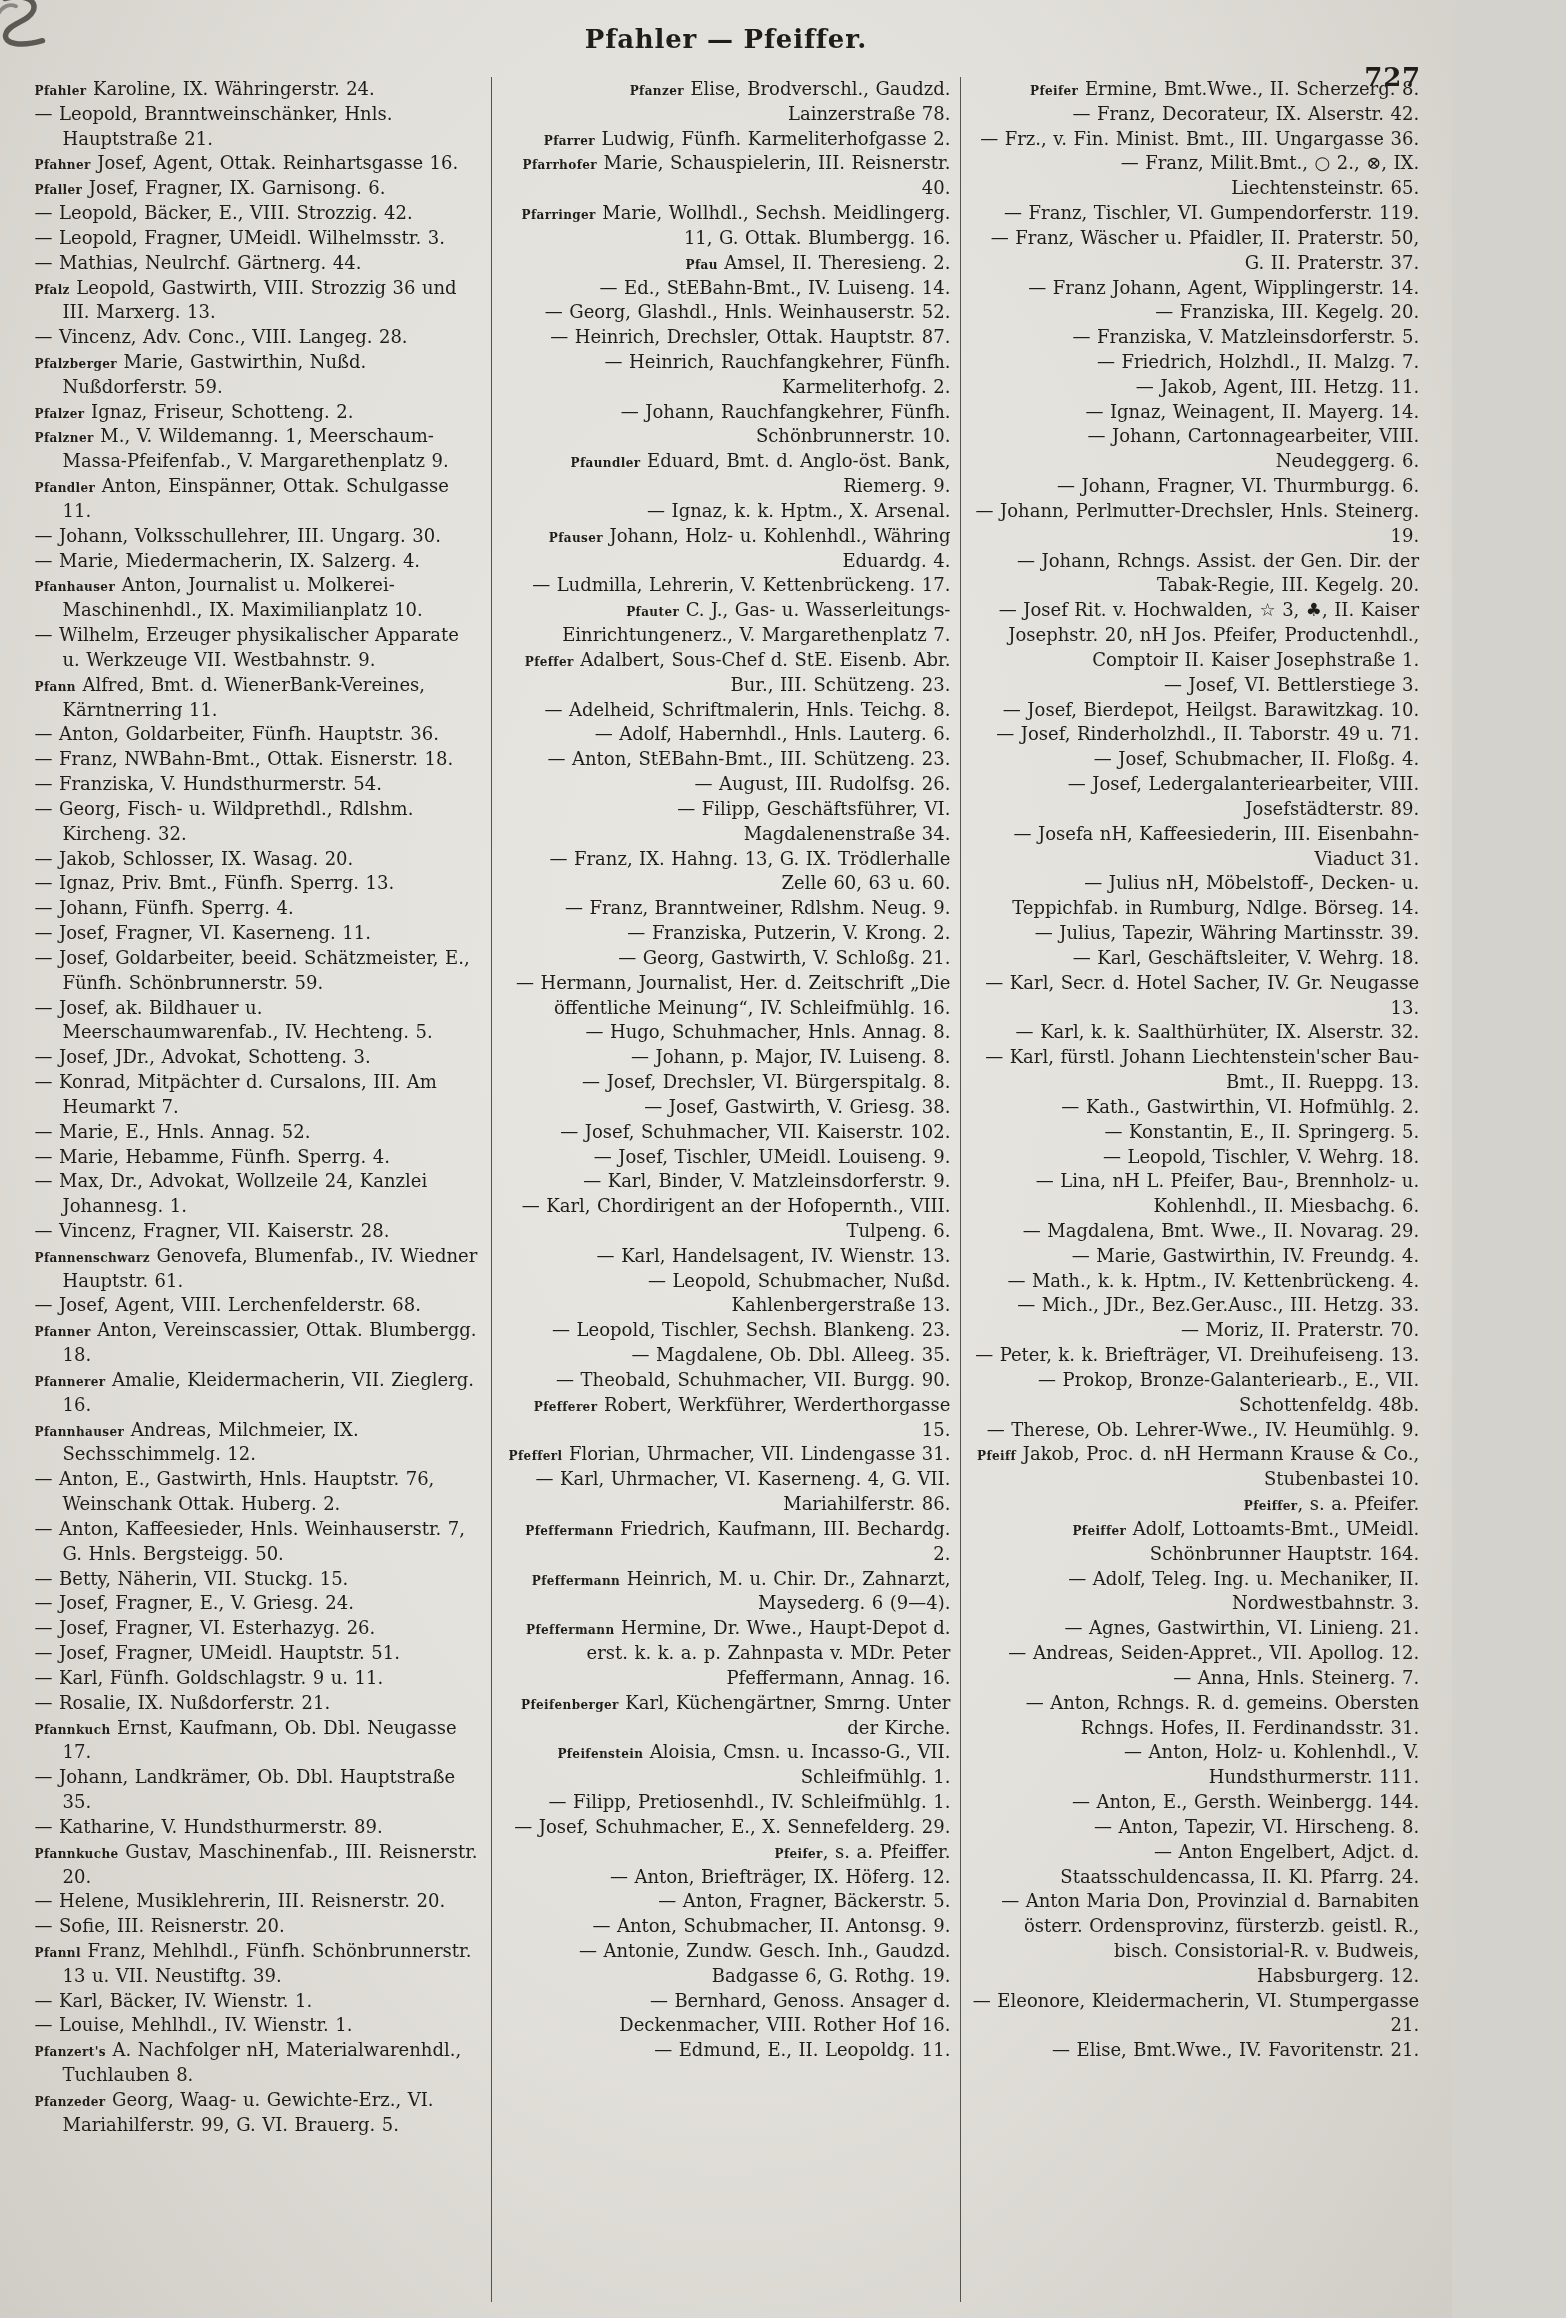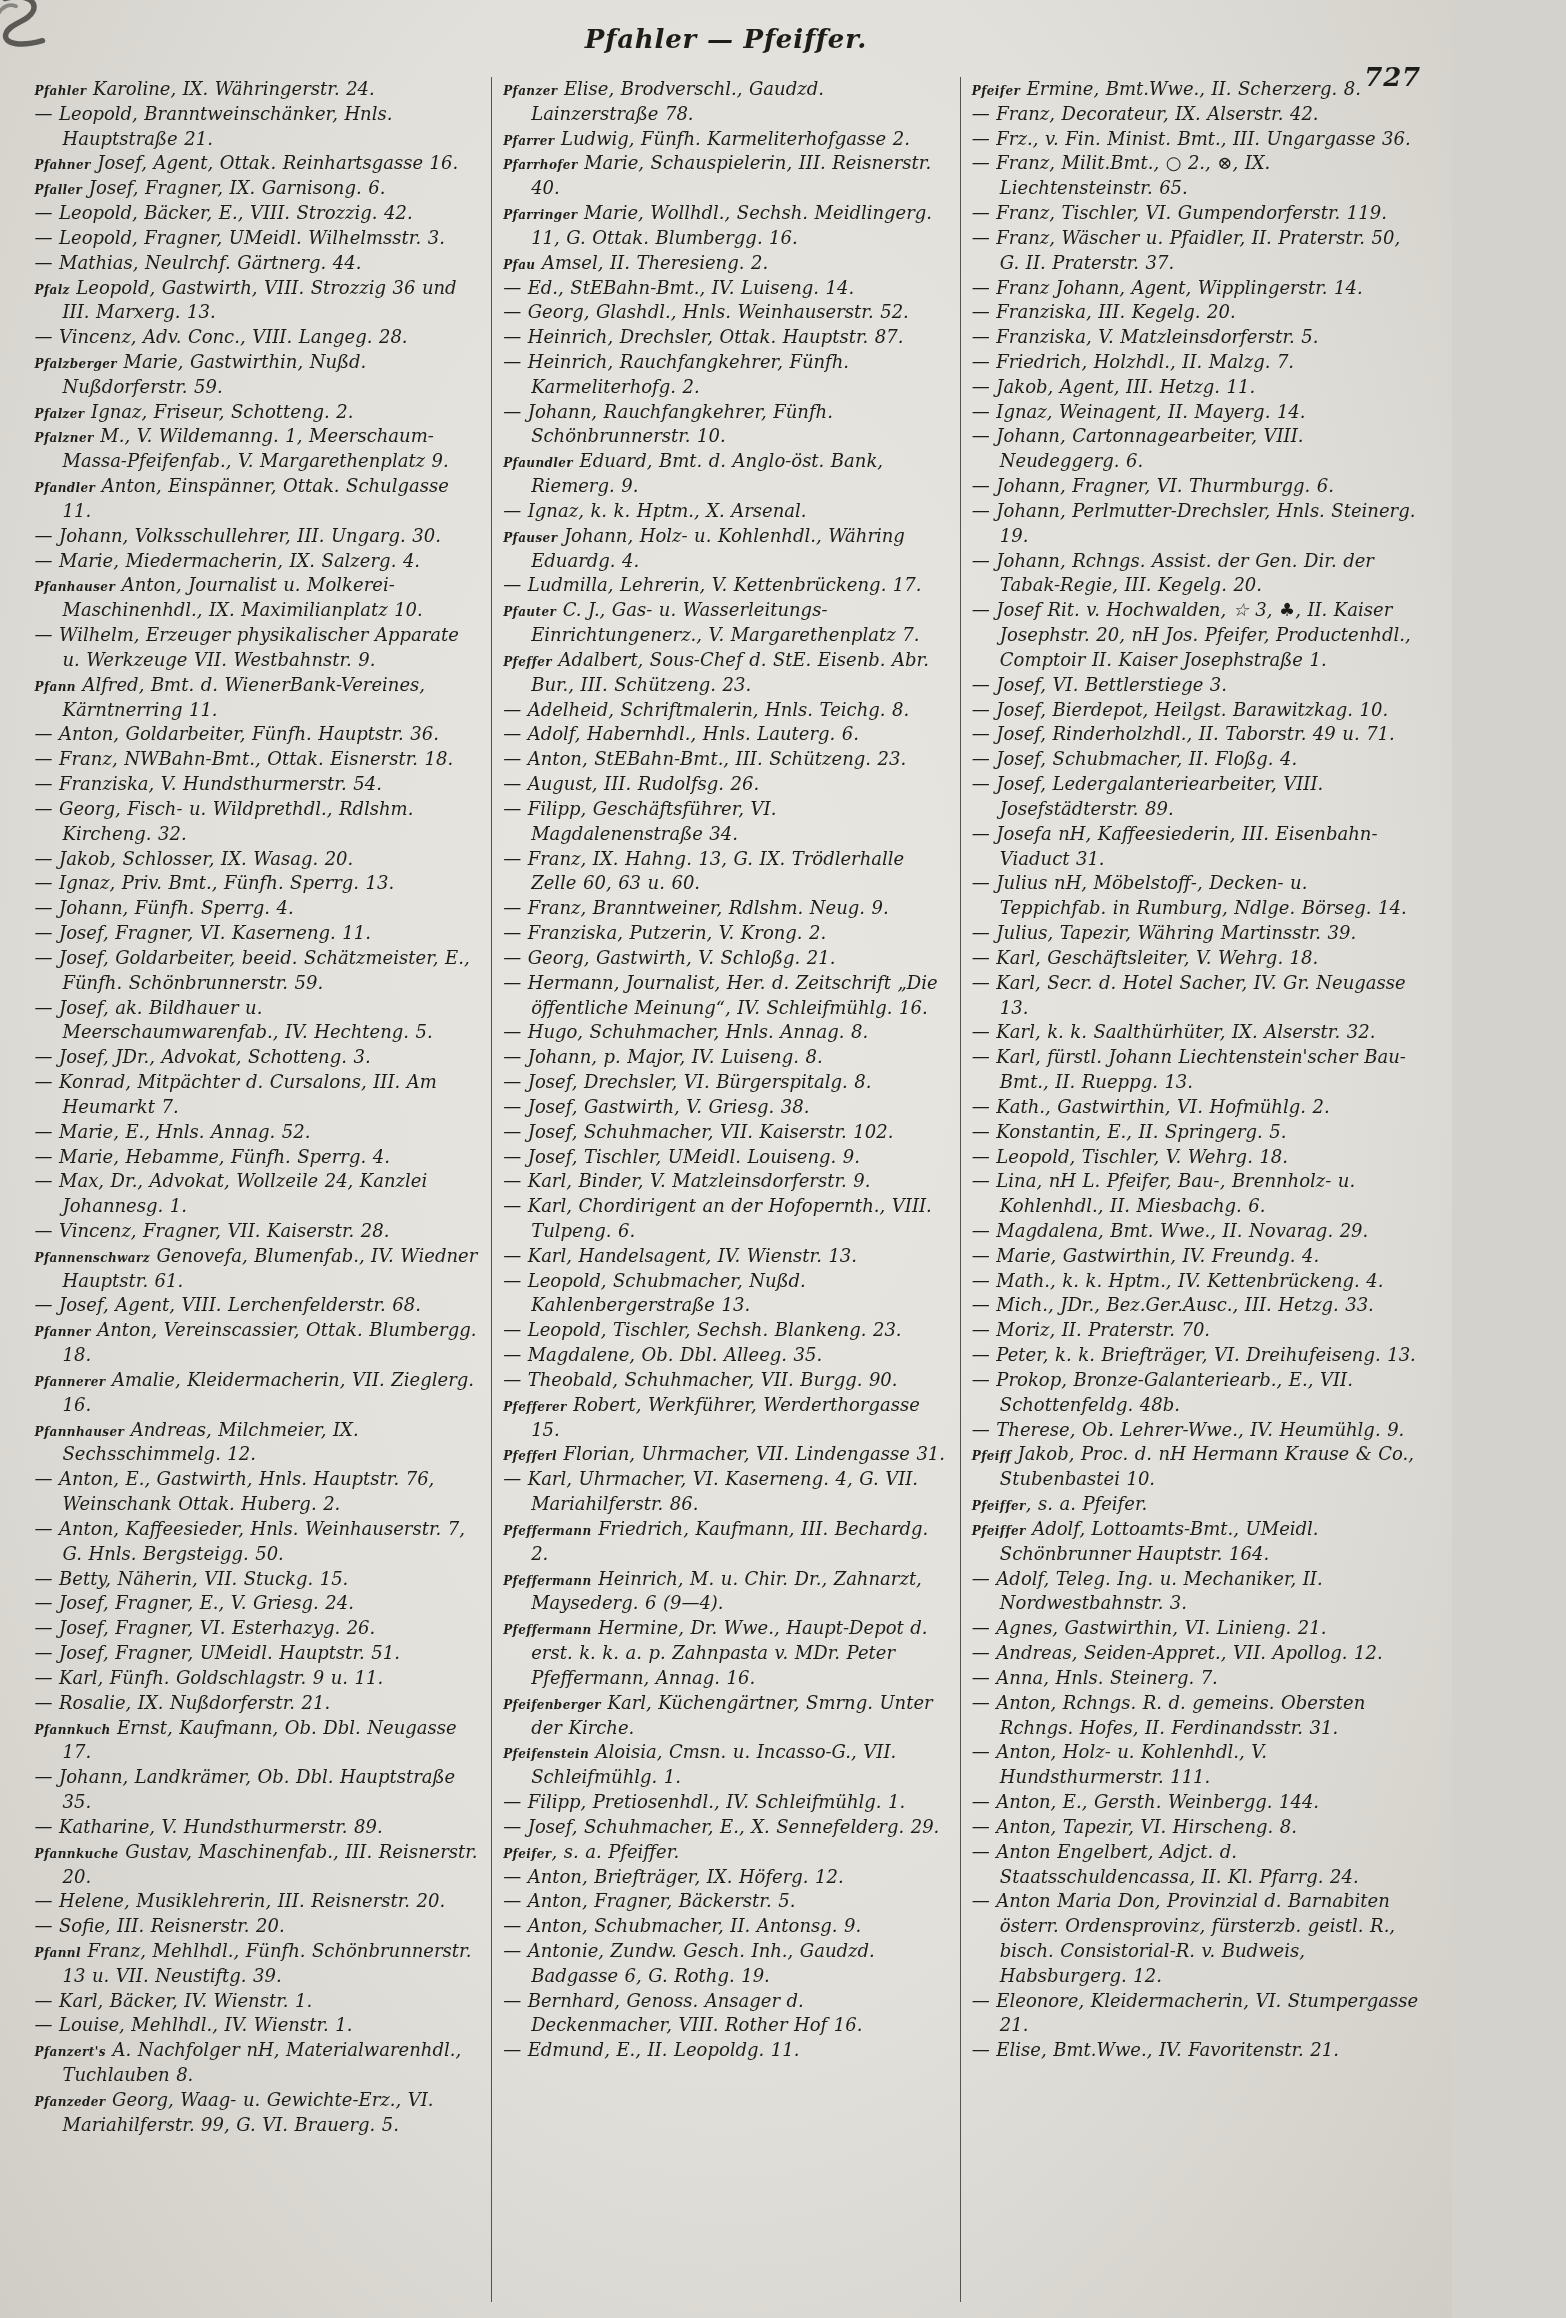--- a/index.html
+++ b/index.html
@@ -10,21 +10,20 @@
     color: #1f1d19;
     background: #d4d2cc;
   }
   .page {
     position: relative;
     width: 1452px;
     height: 2319px;
     overflow: hidden;
     background:
       radial-gradient(ellipse at 50% 42%, #e8e6e1 0%, #e2e0da 55%, #cfcdc6 100%);
-    font-style: italic;
   }
   .smudge {
     position: absolute;
     left: -6.3px;
     top: -7.8px;
     opacity: 0.85;
   }
   .header {
     position: relative;
     padding-top: 23.5px;
@@ -52,20 +51,21 @@
     height: 2225px;
     overflow: hidden;
   }
   .col {
     flex: 1 1 0;
     min-width: 0;
     padding: 0 9.4px 0 11px;
   }
   .col + .col {
     border-left: 1.6px solid #55534d;
+    text-align: right;
   }
   .entry {
     margin: 0;
     font-size: 18px;
     line-height: 1.38;
     padding-left: 28px;
     text-indent: -28px;
     word-spacing: 0.8px;
   }
   .entry b {

